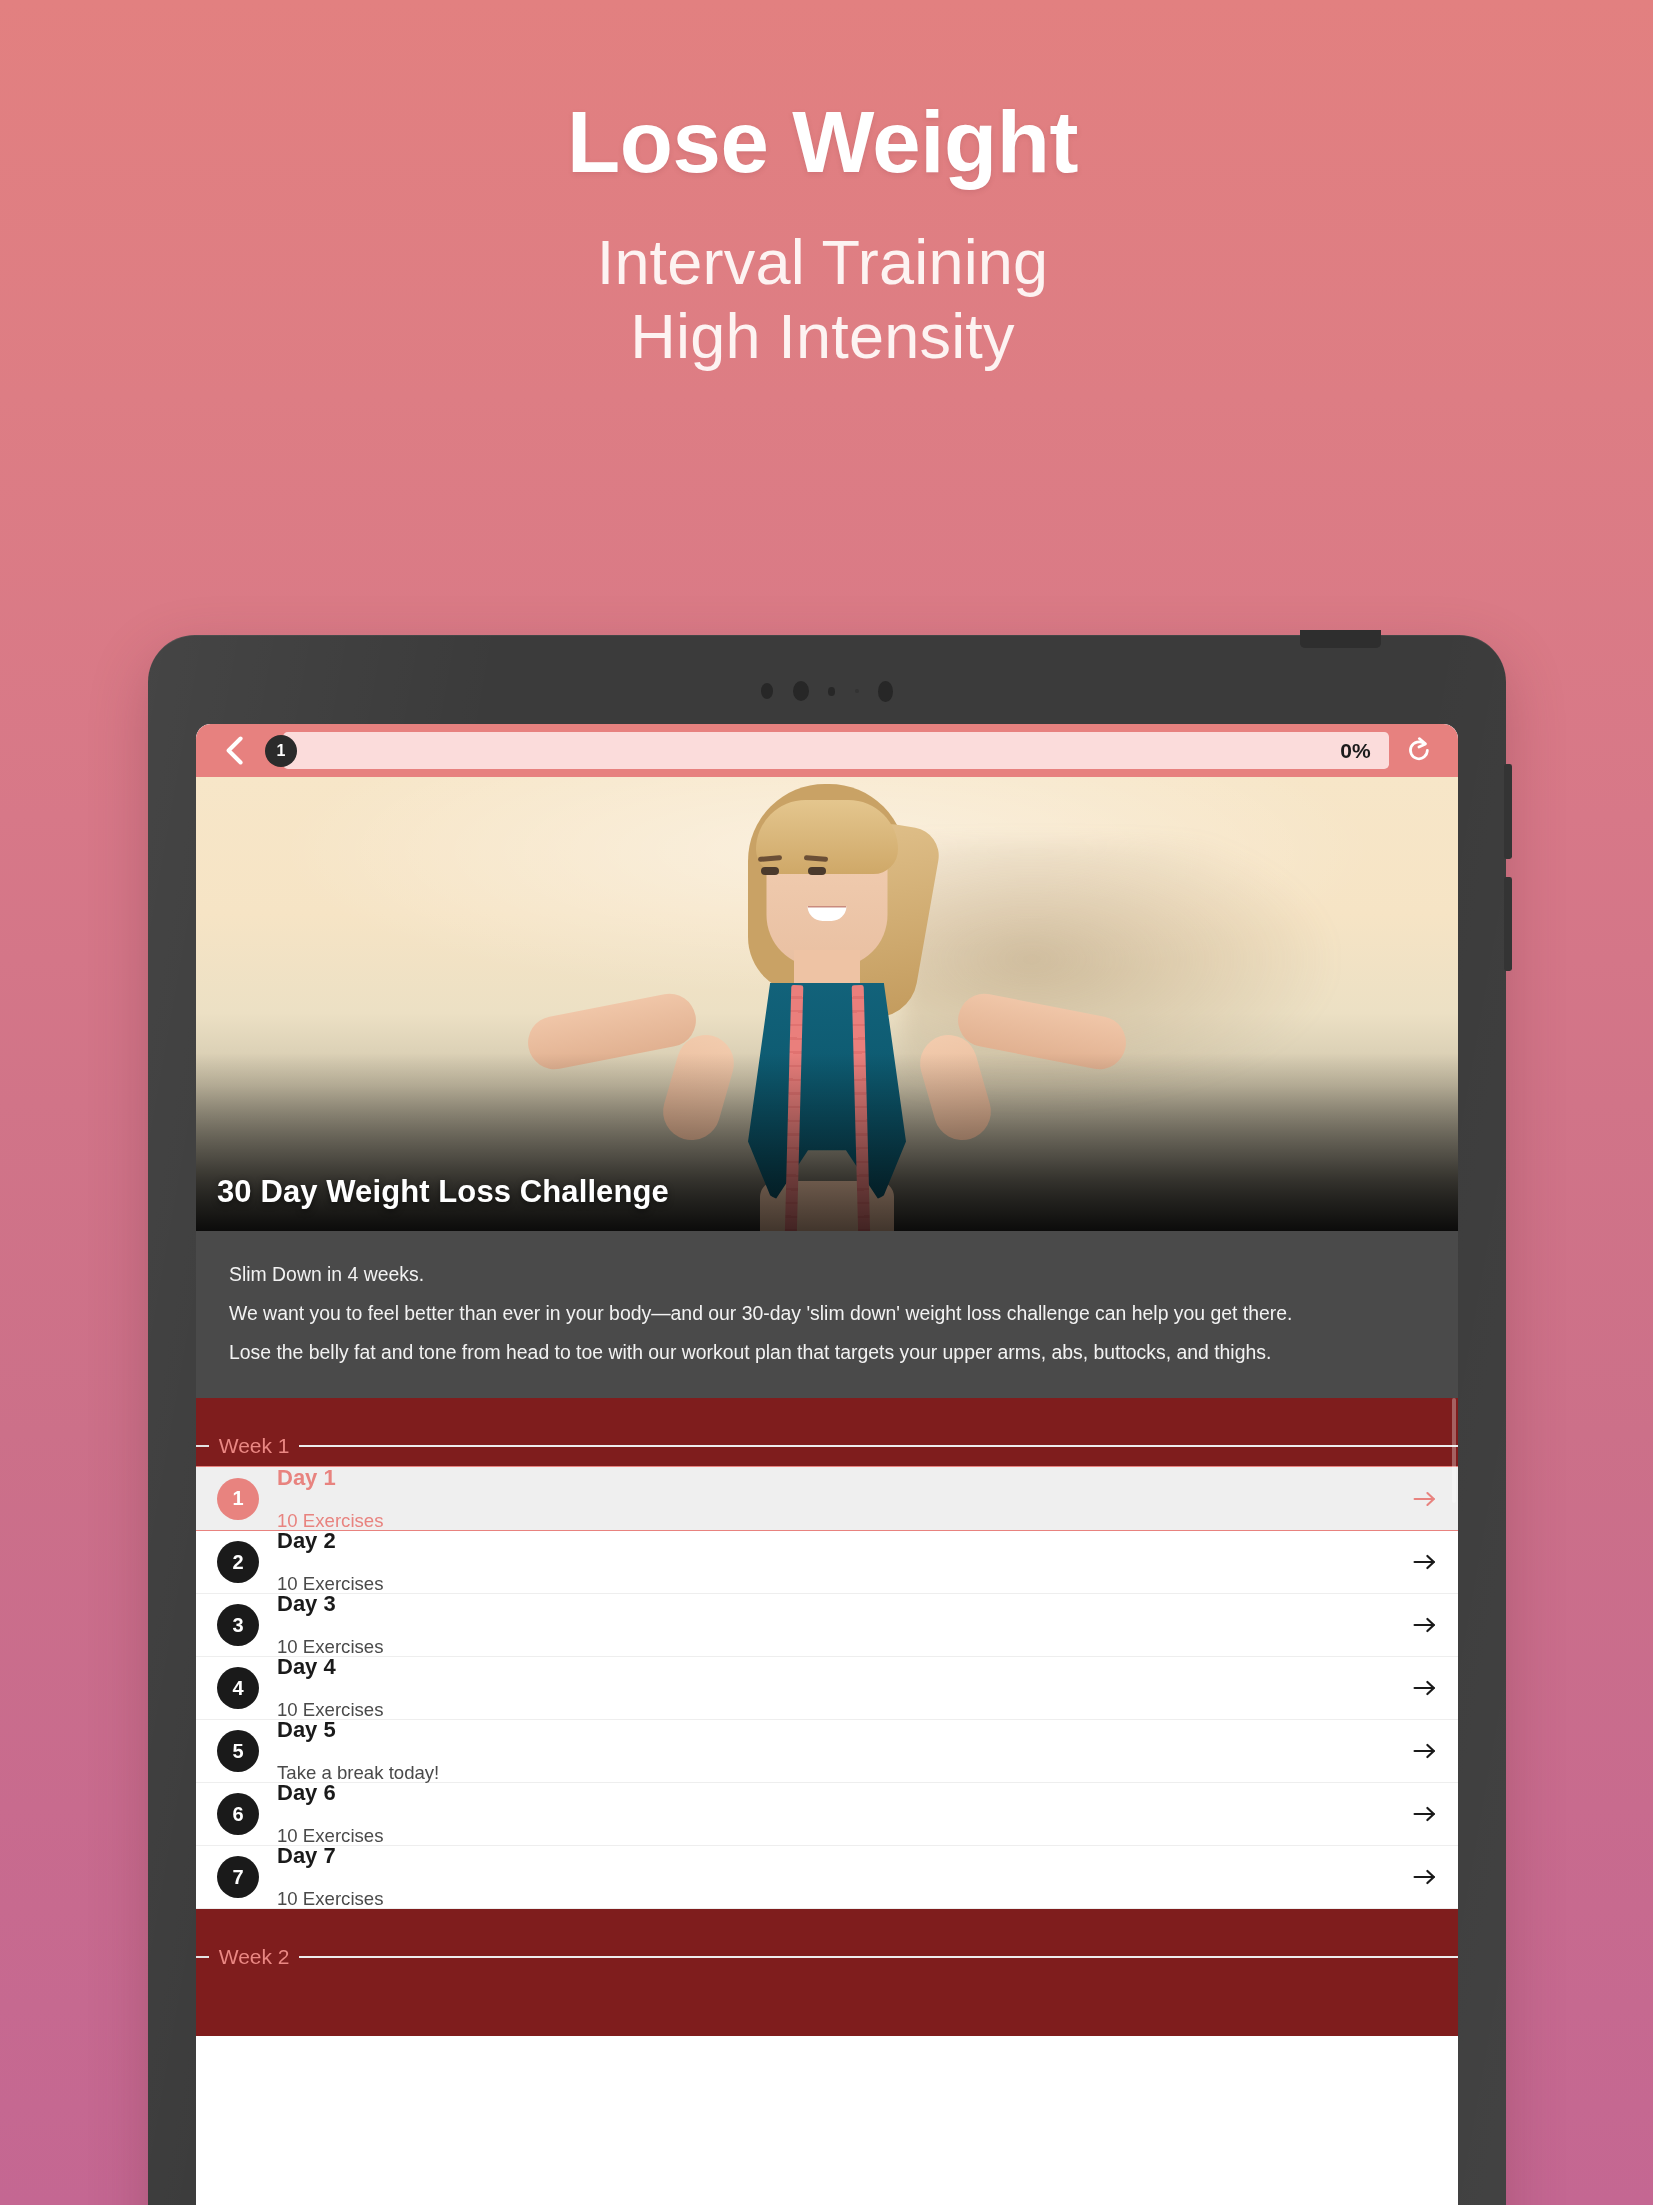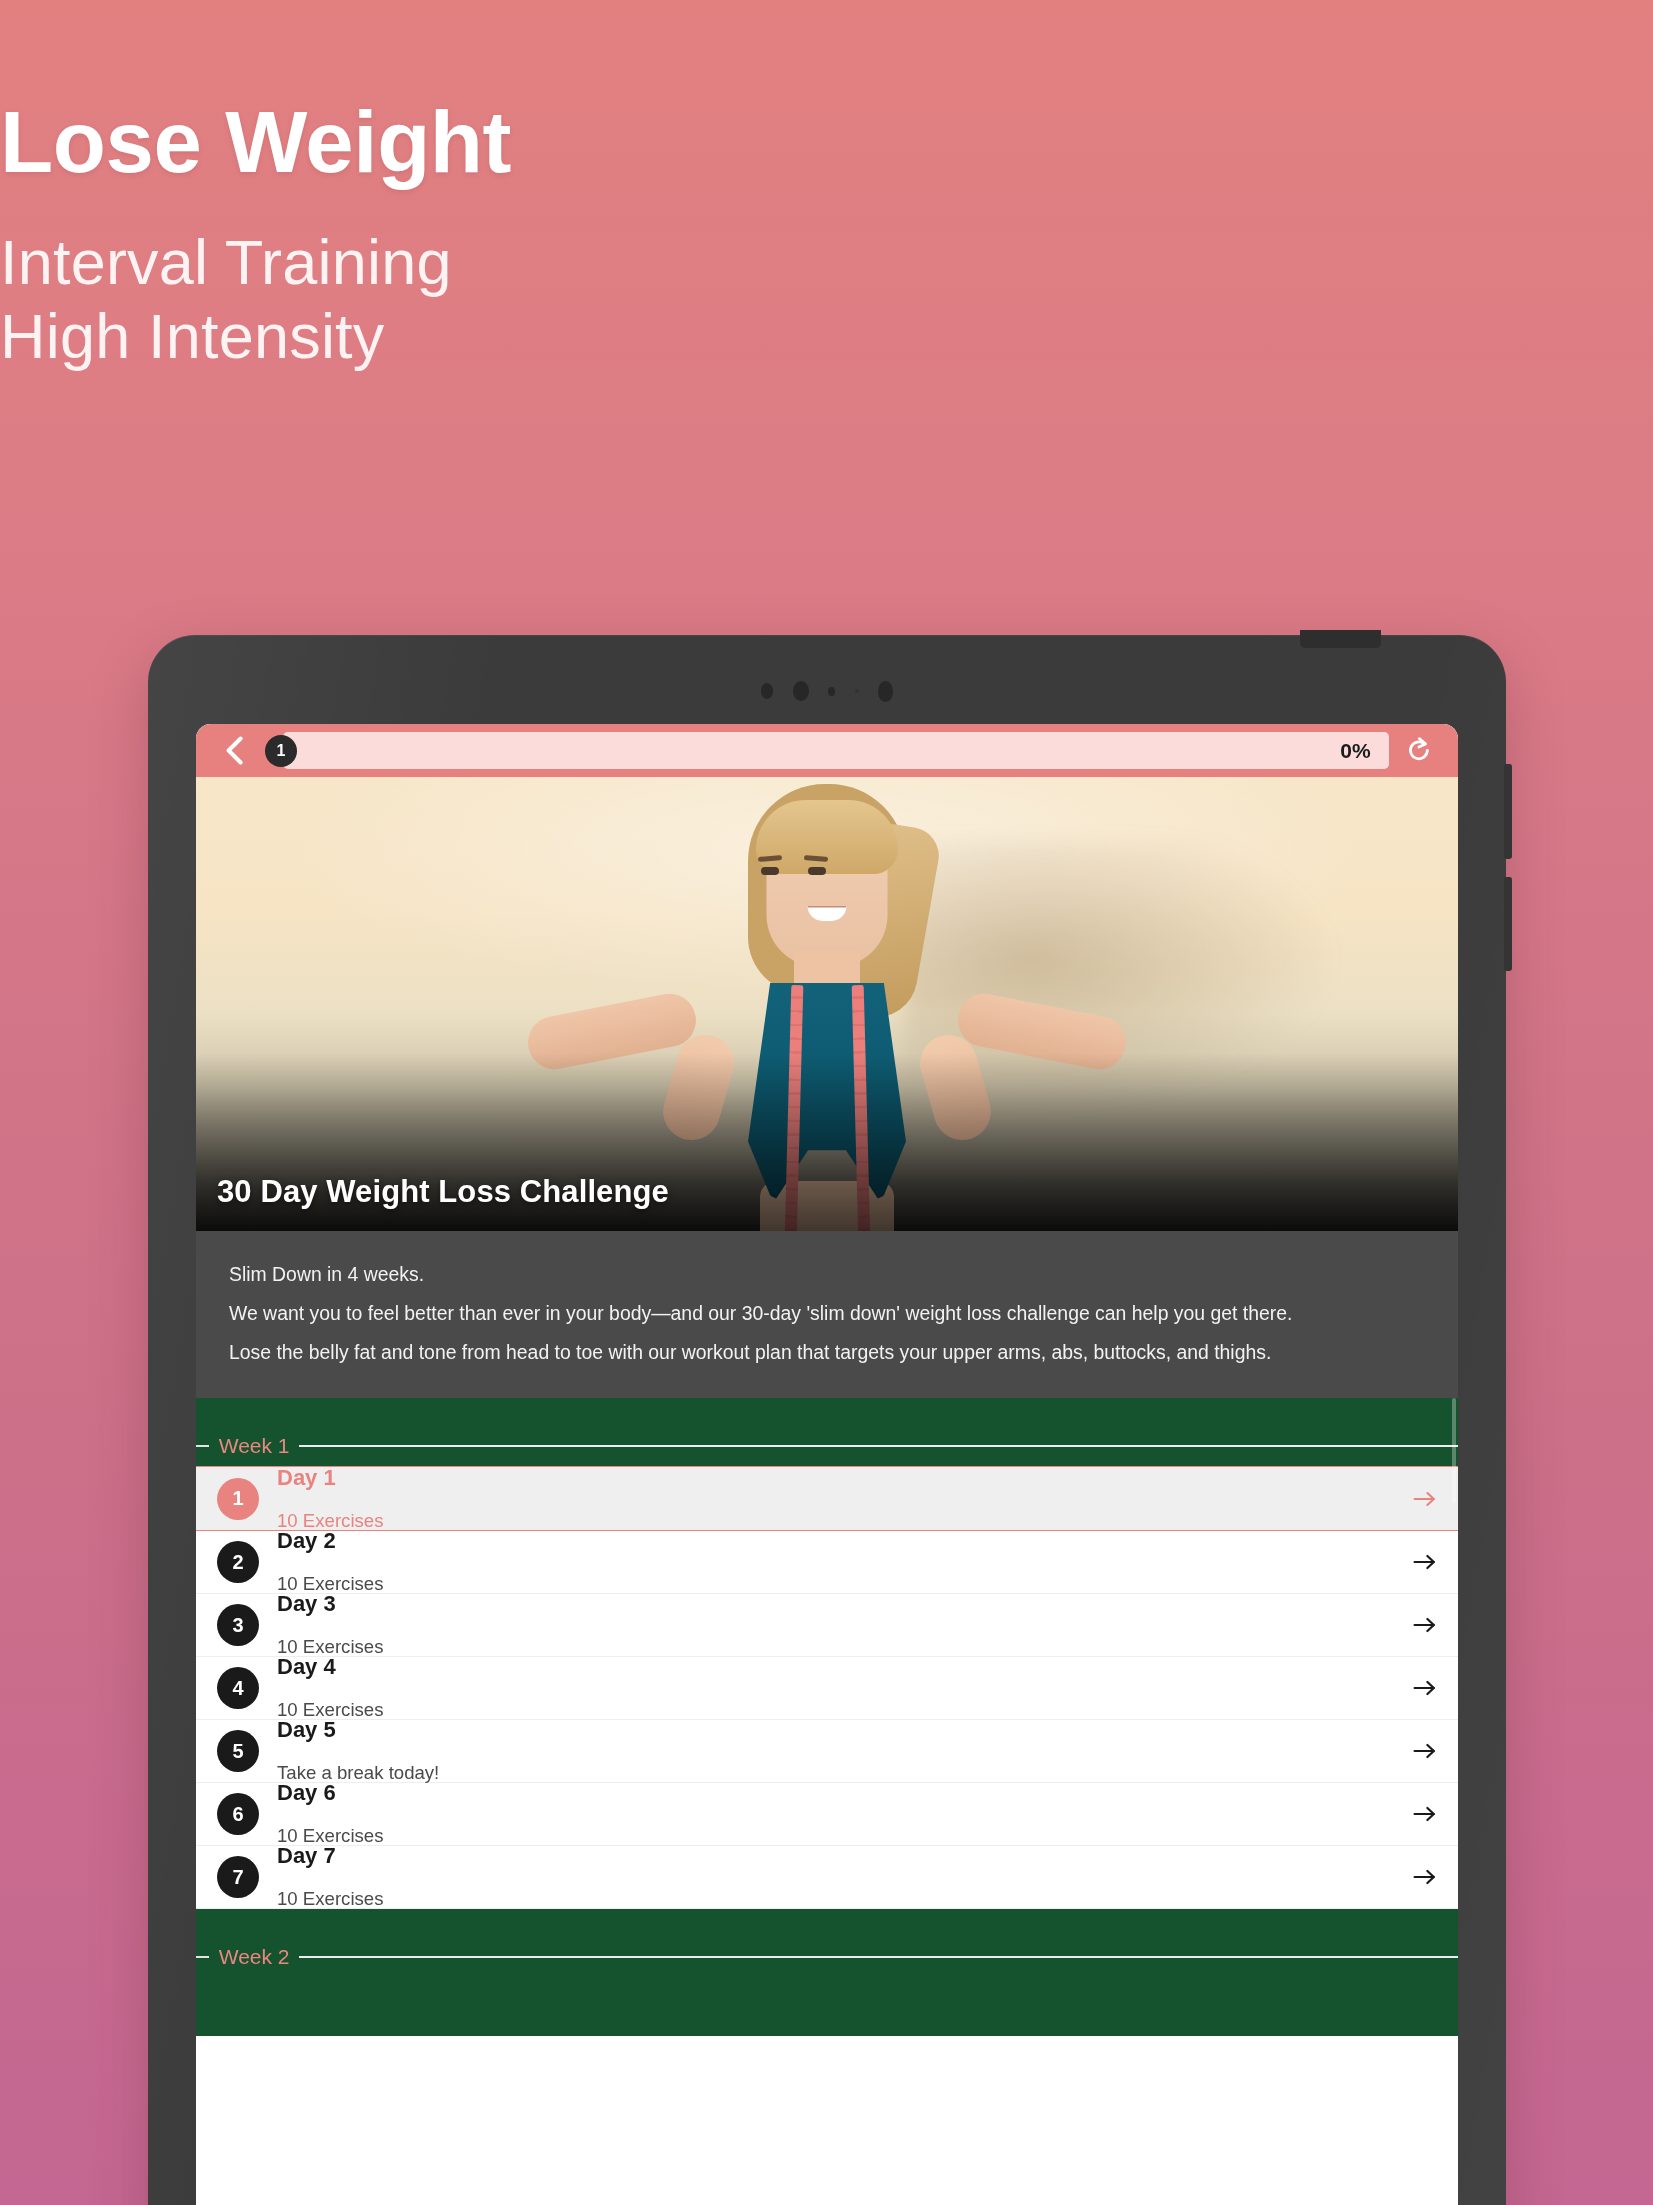--- a/index.html
+++ b/index.html
@@ -21,20 +21,21 @@
         #c86b8e 82%,
         #c46792 100%);
     position: relative;
   }
 
   
   .headline {
     position: absolute;
     left: 0; right: 8px;
     top: 95px;
+    text-align: center;
     color: #ffffff;
   }
   .headline h1 {
     font-size: 87px;
     font-weight: 700;
     letter-spacing: -0.4px;
     line-height: 1.08;
     text-shadow: 0 1.6px 4.8px rgba(140,60,70,0.18);
   }
   .headline .sub {
@@ -300,21 +301,21 @@
     color: #f2f2f2;
     padding: 18px 21px 21px 21px;
     font-size: 19.4px;
     line-height: 1.38;
     font-weight: 400;
   }
   .desc p { margin: 12px; }
 
   
   .list-area {
-    background: #14532d;
+    background: #7f1d1d;
     height: 638px;
     overflow: hidden;
     position: relative;
   }
   .week-head {
     display: flex;
     align-items: center;
     gap: 9.7px;
     padding: 27.4px 0 0 0;
     height: 68px;

